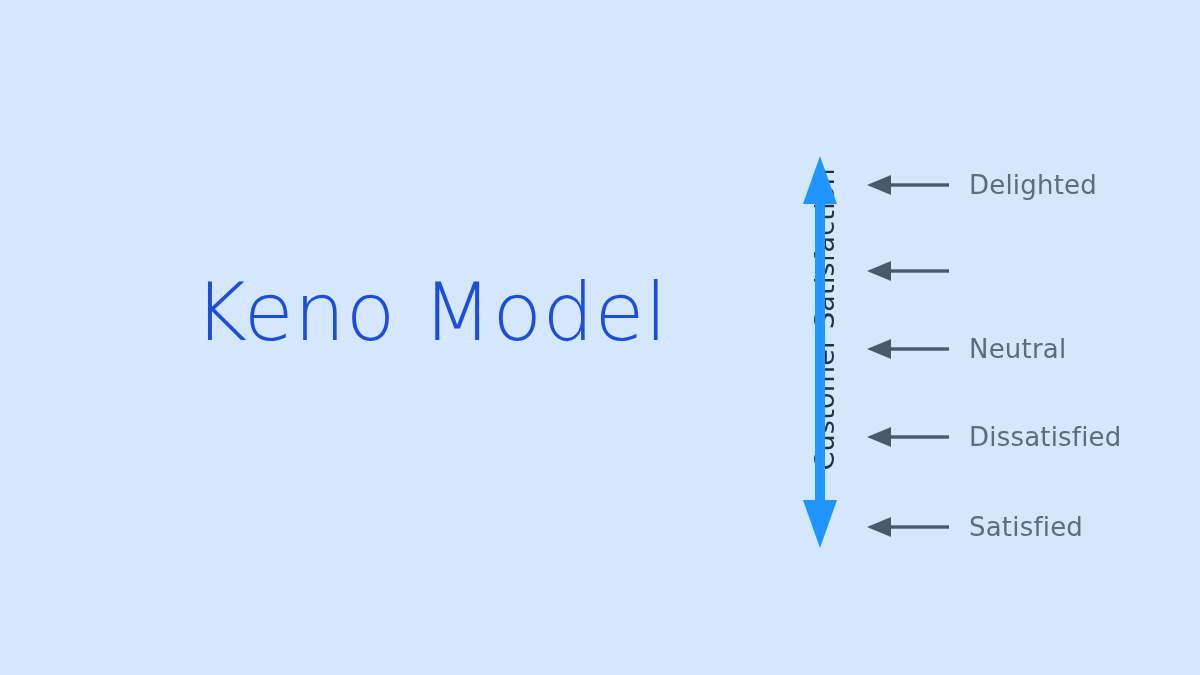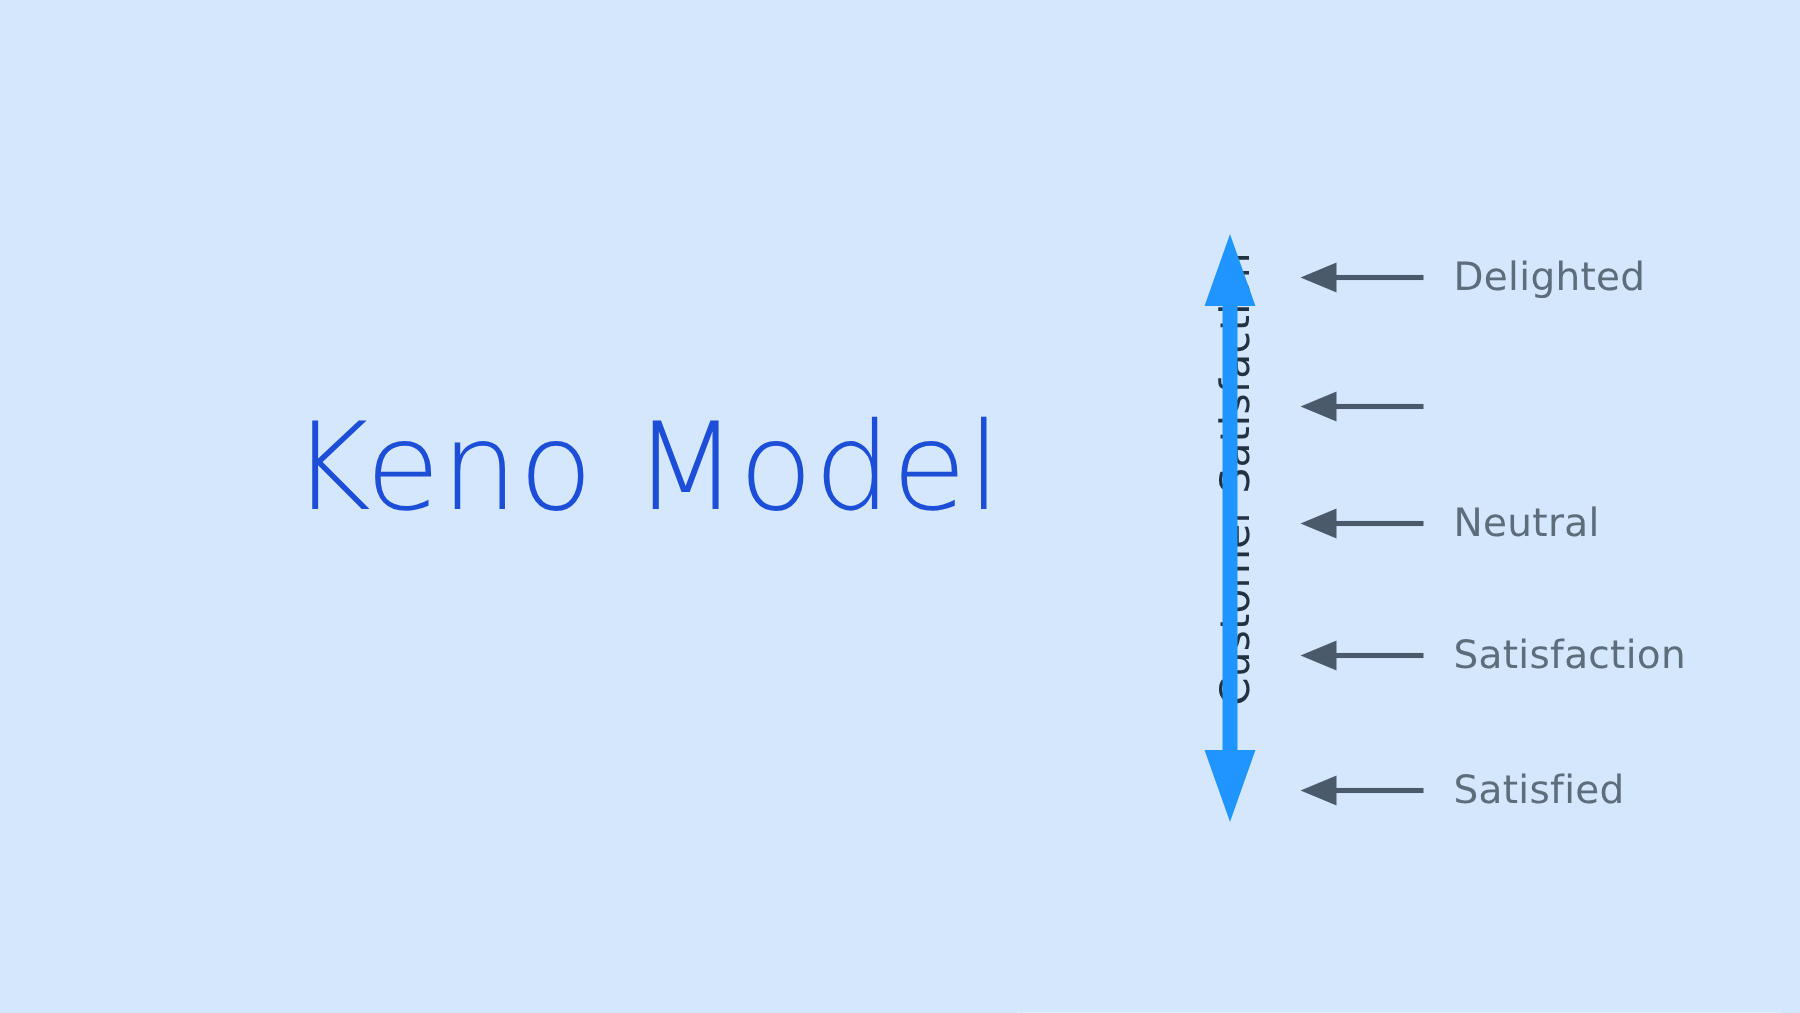--- a/index.html
+++ b/index.html
@@ -140,21 +140,21 @@
         <rect x="24" y="9.3" width="60" height="3.4" fill="#4a5a6a"></rect>
       </svg>
       <span class="marker-label">Neutral</span>
     </div>
 
     <div class="marker-row" style="top:280px;">
       <svg class="marker-arrow" viewBox="0 0 86 22">
         <polygon points="2,11 26,1 26,21" fill="#4a5a6a"></polygon>
         <rect x="24" y="9.3" width="60" height="3.4" fill="#4a5a6a"></rect>
       </svg>
-      <span class="marker-label">Satisfaction</span>
+      <span class="marker-label">Dissatisfied</span>
     </div>
 
     <div class="marker-row" style="top:370px;">
       <svg class="marker-arrow" viewBox="0 0 86 22">
         <polygon points="2,11 26,1 26,21" fill="#4a5a6a"></polygon>
         <rect x="24" y="9.3" width="60" height="3.4" fill="#4a5a6a"></rect>
       </svg>
       <span class="marker-label">Satisfied</span>
     </div>
 

